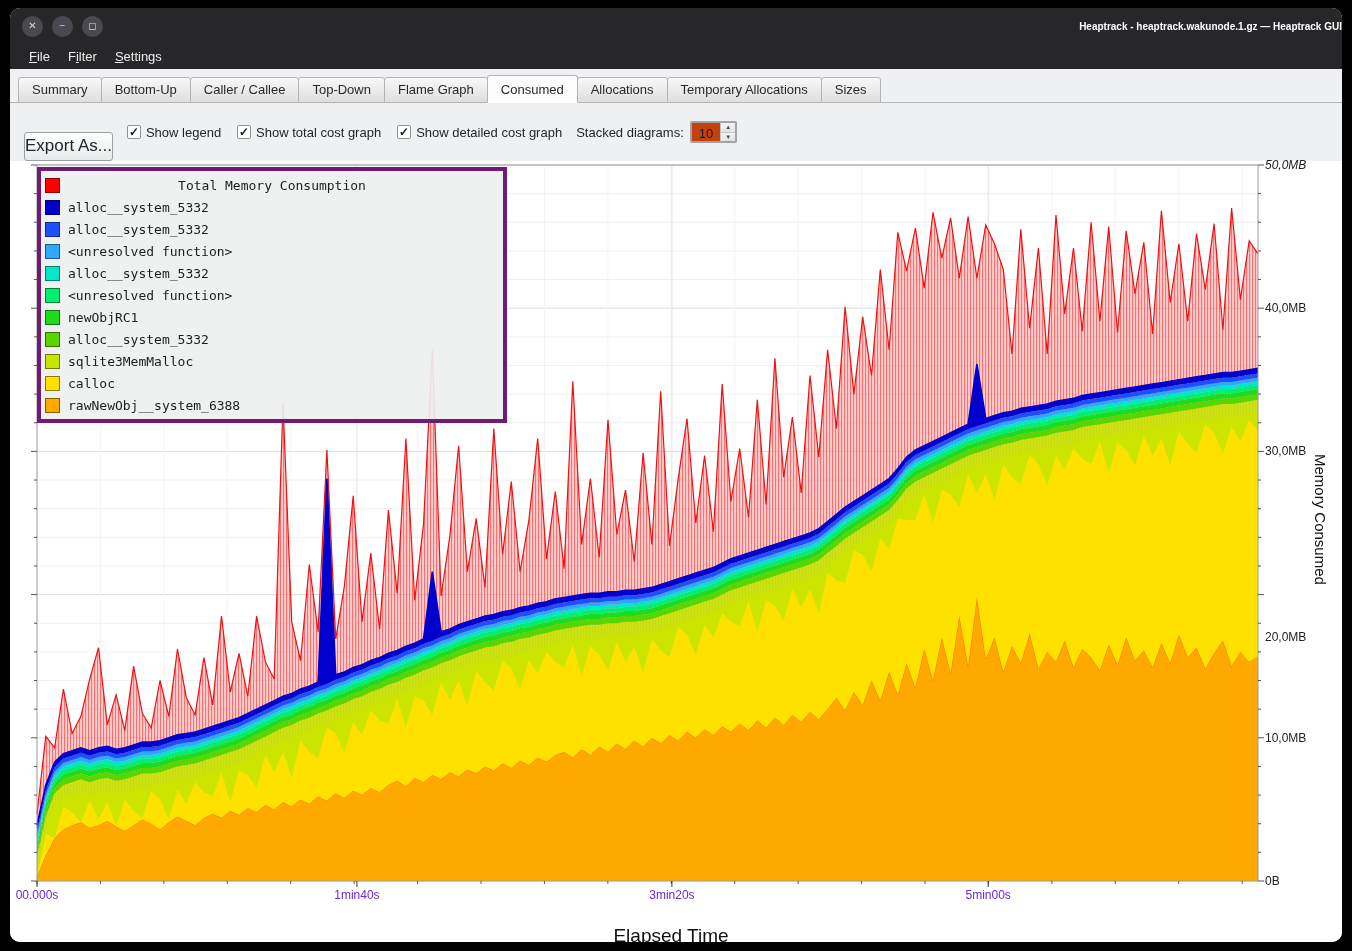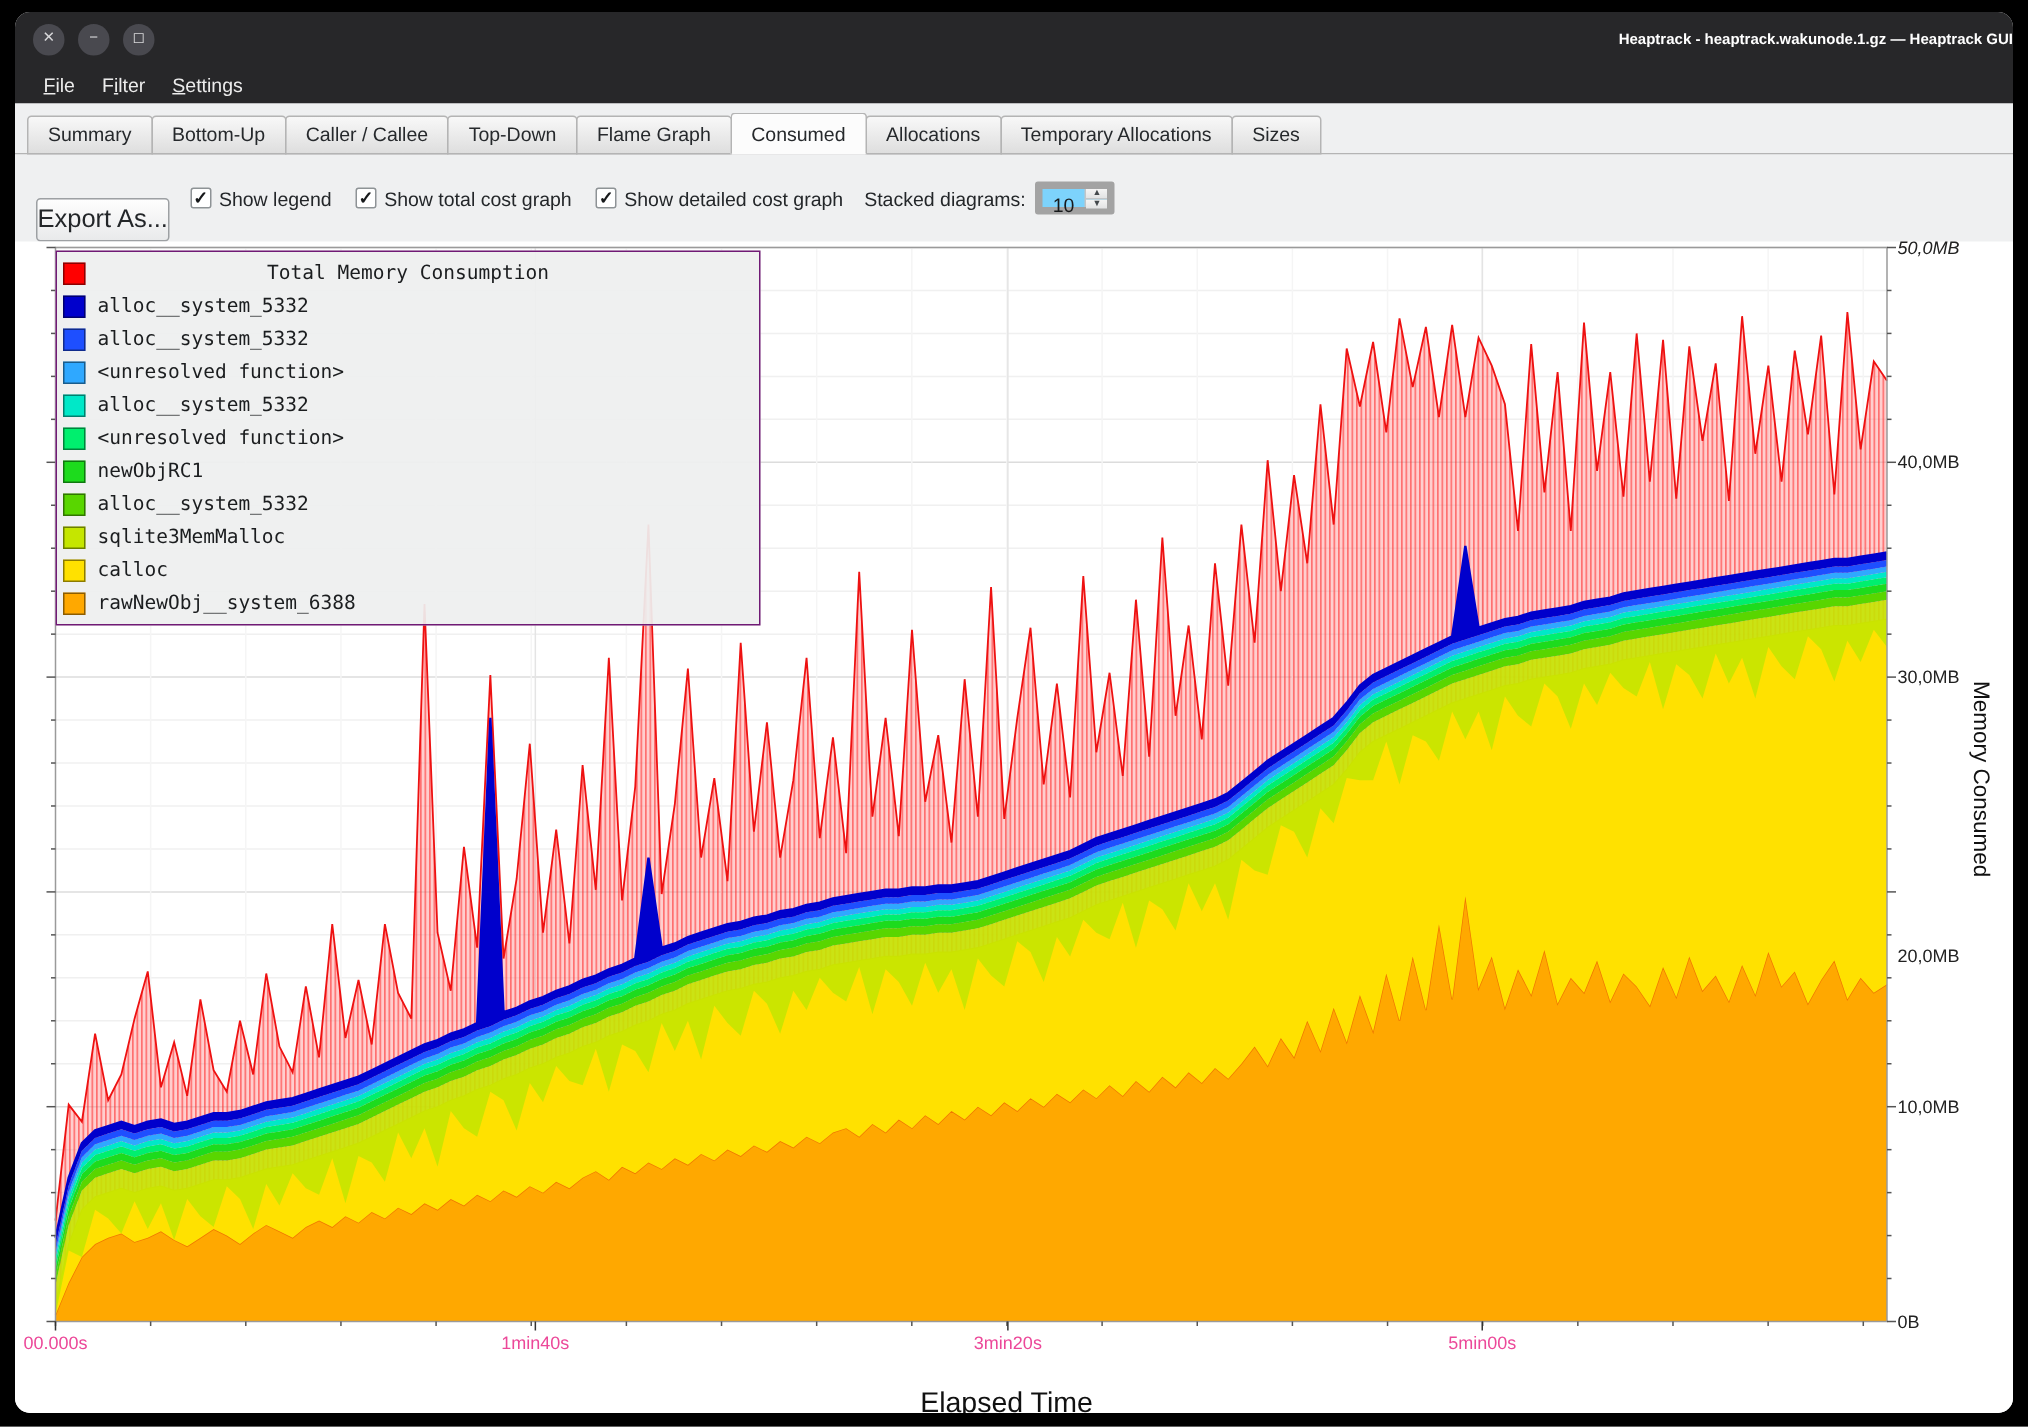--- a/index.html
+++ b/index.html
@@ -22,38 +22,38 @@
   .tab.active { background:#fcfcfc; z-index:2; border-bottom-color:#fcfcfc; padding-top:6px; }
   .toolbar { flex:0 0 34px; display:flex; align-items:center; gap:14px; padding-left:14px; background:#eff0f1; }
   .btn { font-family:inherit; font-size:17px; padding:3px 0 4px; border:1px solid #9da0a3; border-radius:3px;
          background:linear-gradient(#fefefe,#e9eaeb); color:#232629;margin-top:29px; }
   .checkboxes { display:flex; gap:16px; align-items:center; }
   .checkbox { display:flex; align-items:center; gap:5px; font-size:13px; color:#232629; }
   .cbbox { width:14px; height:14px; border:1px solid #8e9396; background:#fff; border-radius:2px;
            display:flex; align-items:center; justify-content:center; font-size:12px; font-weight:bold;
            color:#17191b; line-height:1; }
   .spin-label { font-size:13px; color:#232629; }
-  .spinbox { display:flex; border:5px solid #a3a3a3; border-radius:2px; background:#7dd3fc; height:22px; margin-left:-8px;text-align:center; }
+  .spinbox { display:flex; border:2px solid #a3a3a3; border-radius:2px; background:#c2410c; height:22px; margin-left:-8px;text-align:center; }
   .spin-value { font-size:13px; padding:3px 7px 0; min-width:16px; color:#17191b; }
   .spin-arrows { display:flex; flex-direction:column; width:15px; border-left:1px solid #c2c5c7; }
   .spin-btn { flex:1; display:flex; align-items:center; justify-content:center; font-size:6px; color:#43484c;
               background:linear-gradient(#f4f4f4,#e2e3e4); }
   .spin-btn + .spin-btn { border-top:1px solid #c2c5c7; }
   .chartarea { flex:1; background:#fff; position:relative; }
   svg#plot { position:absolute; left:27px; top:4px; overflow:visible; }
   .legend { position:absolute; left:27px; top:6px; width:470px; background:rgba(238,239,239,0.93);
-            border:1px solid #701a75; padding:3px 4px; z-index:3; }
+            border:4px solid #701a75; padding:3px 4px; z-index:3; }
   .legend-row { display:flex; align-items:center; height:22px; gap:8px;
                 font-family:"DejaVu Sans Mono",monospace; font-size:13px; color:#1b1d1f; position:relative; }
   .swatch { width:15px; height:15px; border:1px solid rgba(0,0,0,0.45); flex:0 0 15px; }
   .legend-title-row .legend-title { position:absolute; left:0; right:0; text-align:center; }
   .xlabel { position:absolute; left:637px; top:764px; transform:translateX(-50%); font-size:19px; color:#111;padding-left:48px; }
   .ylabel { position:absolute; left:1302px; top:293px; writing-mode:vertical-rl; font-size:15px; color:#111; }
   .ytick { position:absolute; font-size:12px; color:#222; white-space:nowrap; }
-  .xtick { position:absolute; font-size:12px; color:#ec4899; transform:translateX(-50%); white-space:nowrap; }
+  .xtick { position:absolute; font-size:12px; color:#6d28d9; transform:translateX(-50%); white-space:nowrap; }
 </style>
 </head>
 <body>
 
 <div class="screen">
   <div class="window">
 
     <div class="titlebar">
       <div class="win-controls">
         <span class="winbtn">

